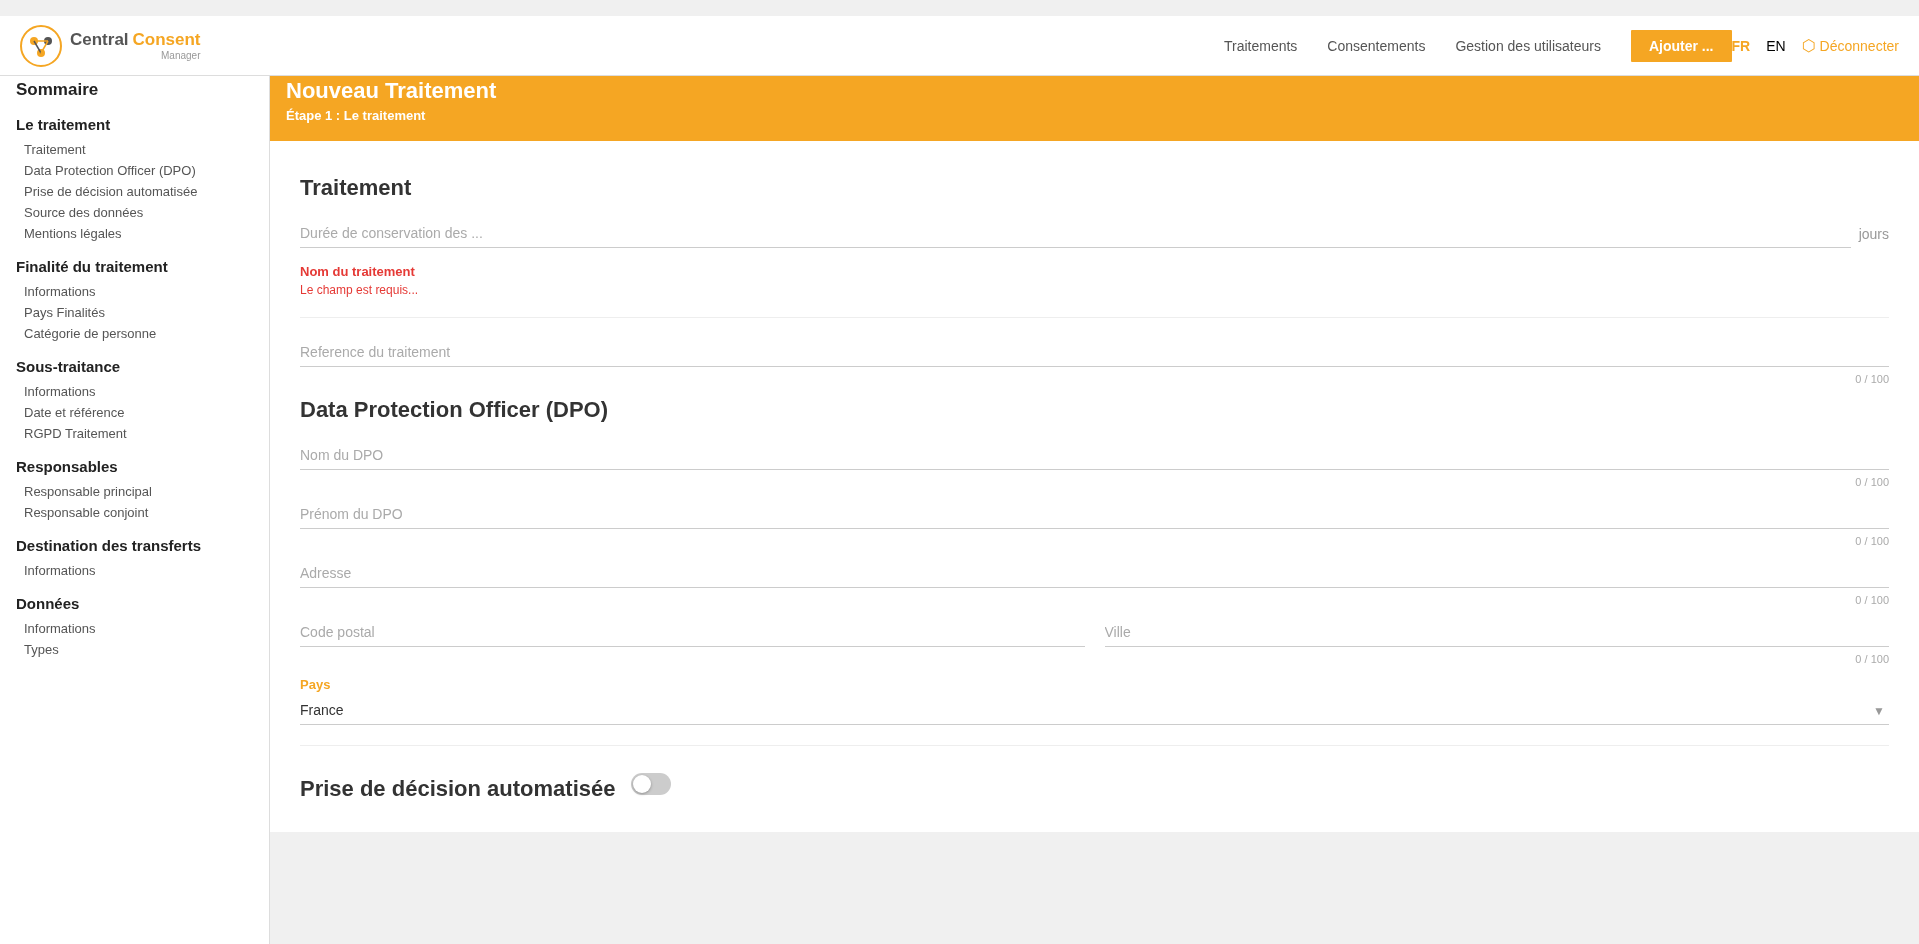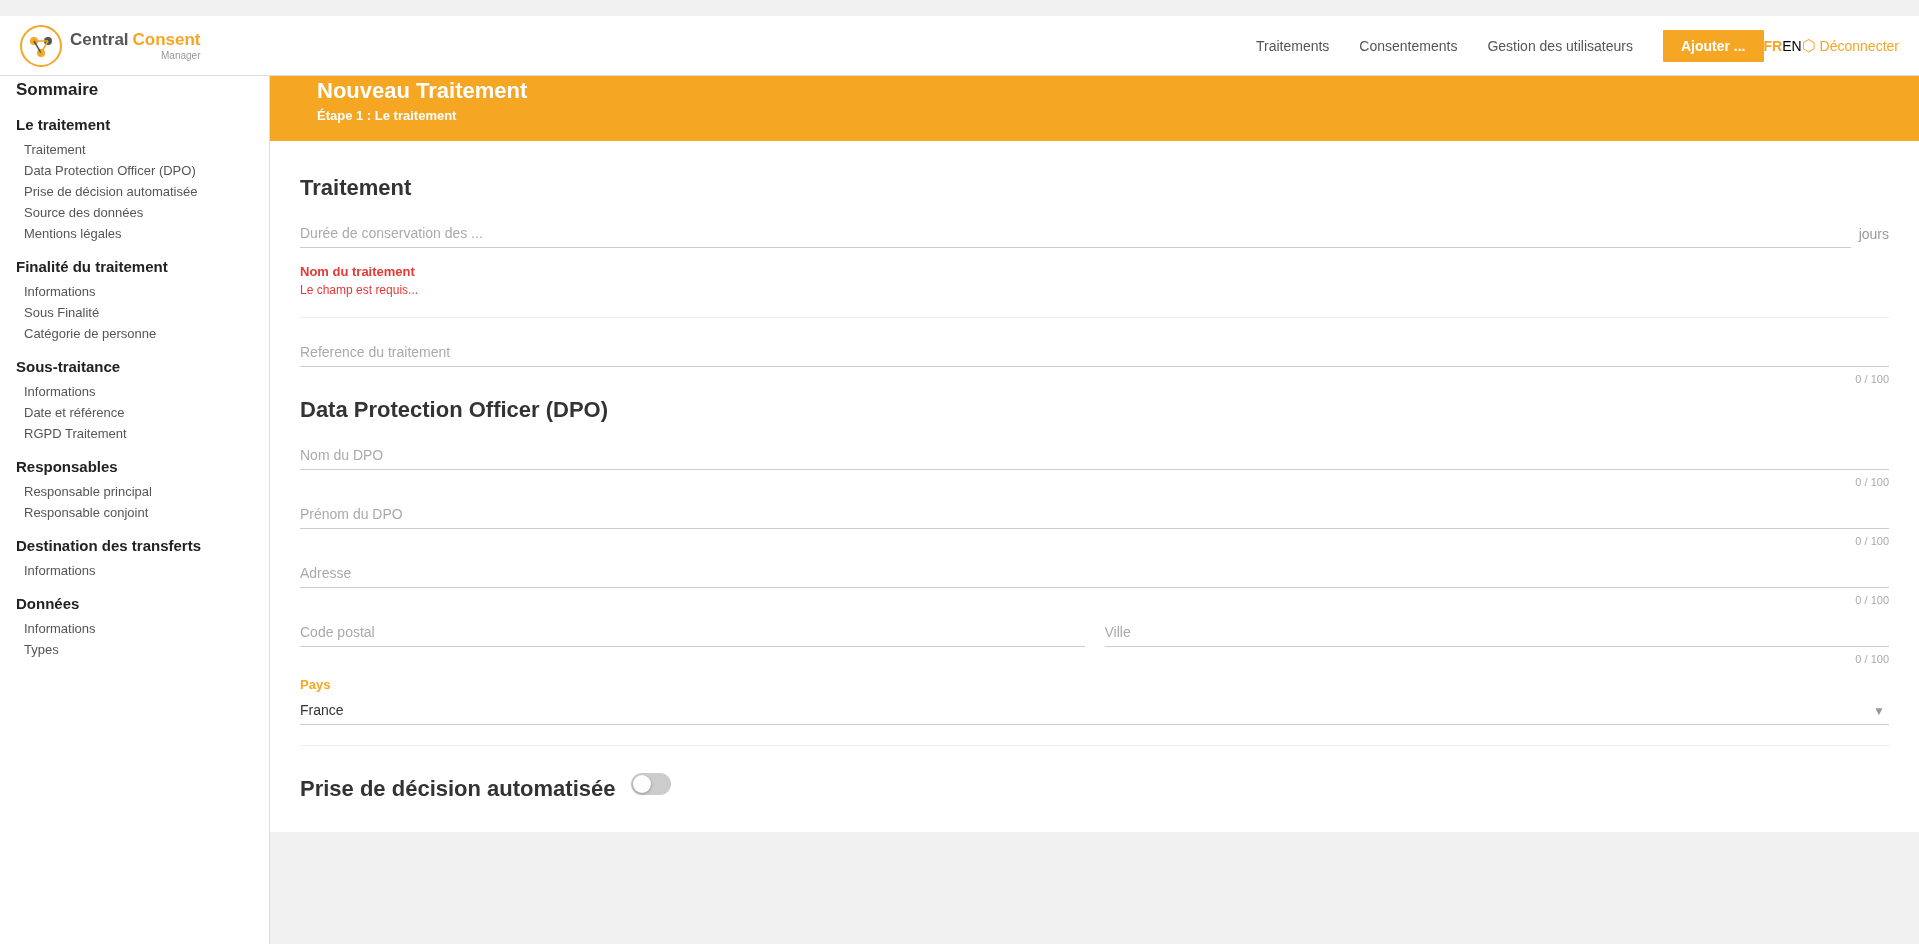--- a/index.html
+++ b/index.html
@@ -43,21 +43,21 @@
       border: none;
       padding: 8px 18px;
       font-size: 14px;
       border-radius: 1px;
       cursor: pointer;
       font-weight: bold;
     }
     .header-right {
       display: flex;
       align-items: center;
-      gap: 0;
+      gap: 16px;
       margin-left: auto;
     }
     .lang-btn {
       background: none;
       border: none;
       font-size: 14px;
       cursor: pointer;
       color: #000000;
     }
     .lang-btn.active { color: #f5a623; font-weight: bold; }
@@ -111,21 +111,21 @@
     
     .main-content {
       flex: 1;
       padding: 0 0 40px 0;
       background: #f0f0f0;
     }
 
     
     .form-header {
       background: #f5a623;
-      padding: 18px 47px;
+      padding: 18px 16px;
       color: #fff;
     }
     .form-header-title {
       font-size: 22px;
       font-weight: bold;
       color: #fff;
     }
     .form-header-subtitle {
       font-size: 13px;
       color: #fff;
@@ -323,21 +323,21 @@
 
     <div class="sidebar-section-title">Le traitement</div>
     <div class="sidebar-item">Traitement</div>
     <div class="sidebar-item">Data Protection Officer (DPO)</div>
     <div class="sidebar-item">Prise de décision automatisée</div>
     <div class="sidebar-item">Source des données</div>
     <div class="sidebar-item">Mentions légales</div>
 
     <div class="sidebar-section-title">Finalité du traitement</div>
     <div class="sidebar-item">Informations</div>
-    <div class="sidebar-item">Sous Finalité</div>
+    <div class="sidebar-item">Pays Finalités</div>
     <div class="sidebar-item">Catégorie de personne</div>
 
     <div class="sidebar-section-title">Sous-traitance</div>
     <div class="sidebar-item">Informations</div>
     <div class="sidebar-item">Date et référence</div>
     <div class="sidebar-item">RGPD Traitement</div>
 
     <div class="sidebar-section-title">Responsables</div>
     <div class="sidebar-item">Responsable principal</div>
     <div class="sidebar-item">Responsable conjoint</div>

